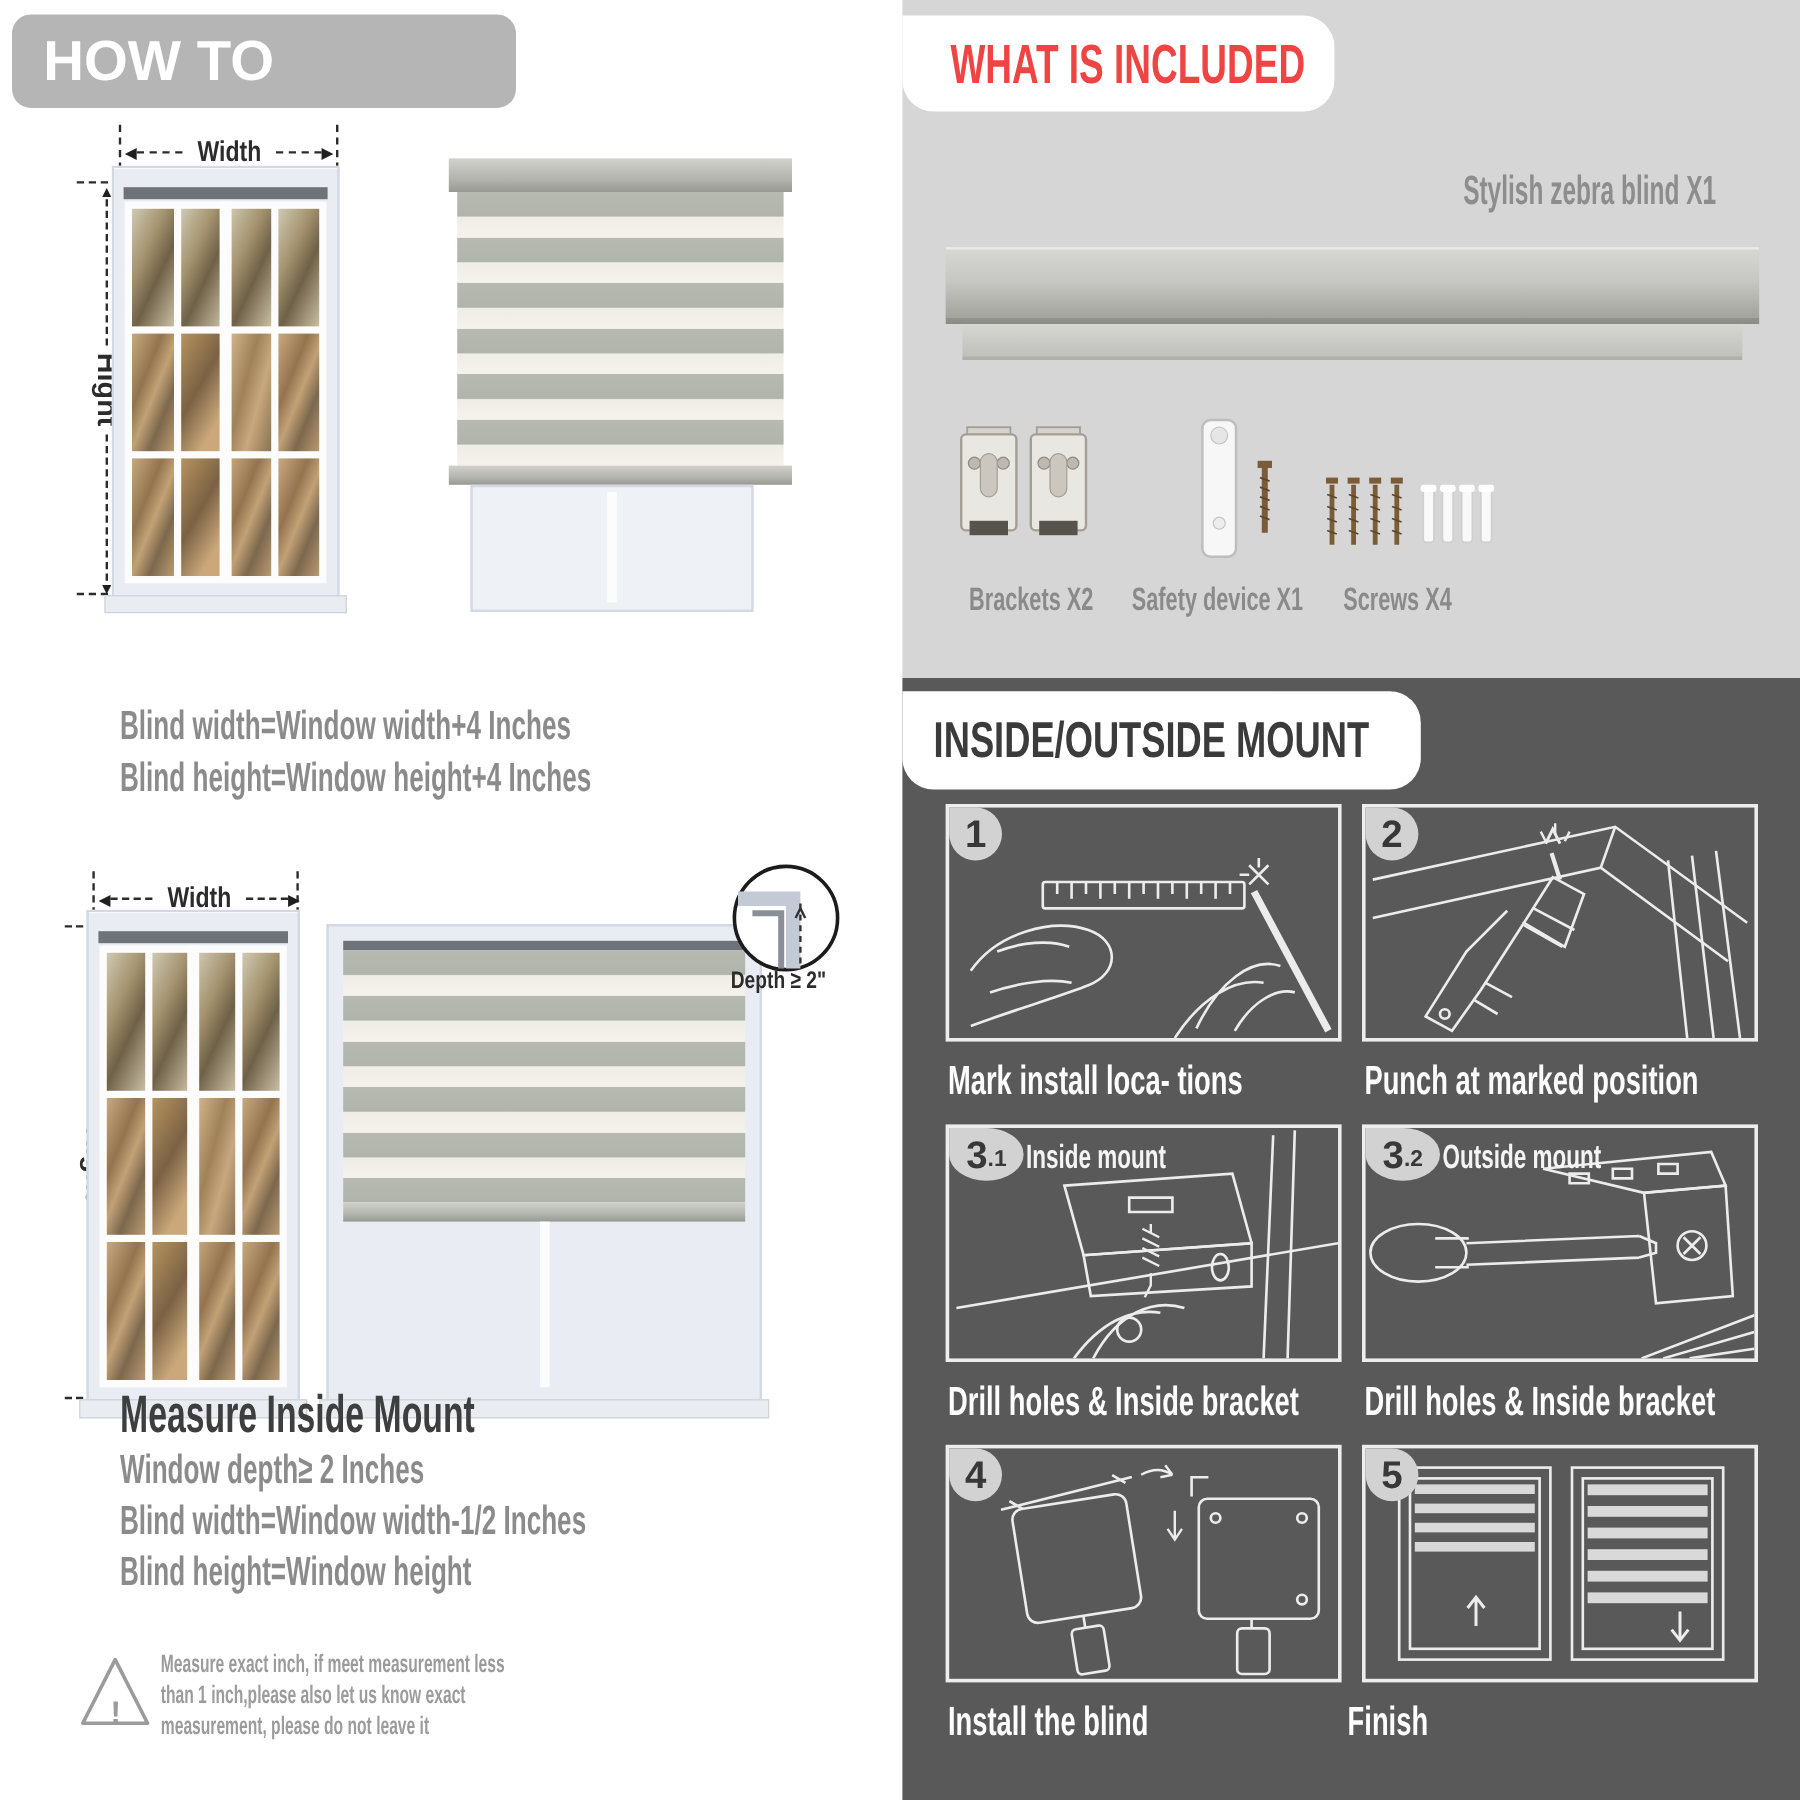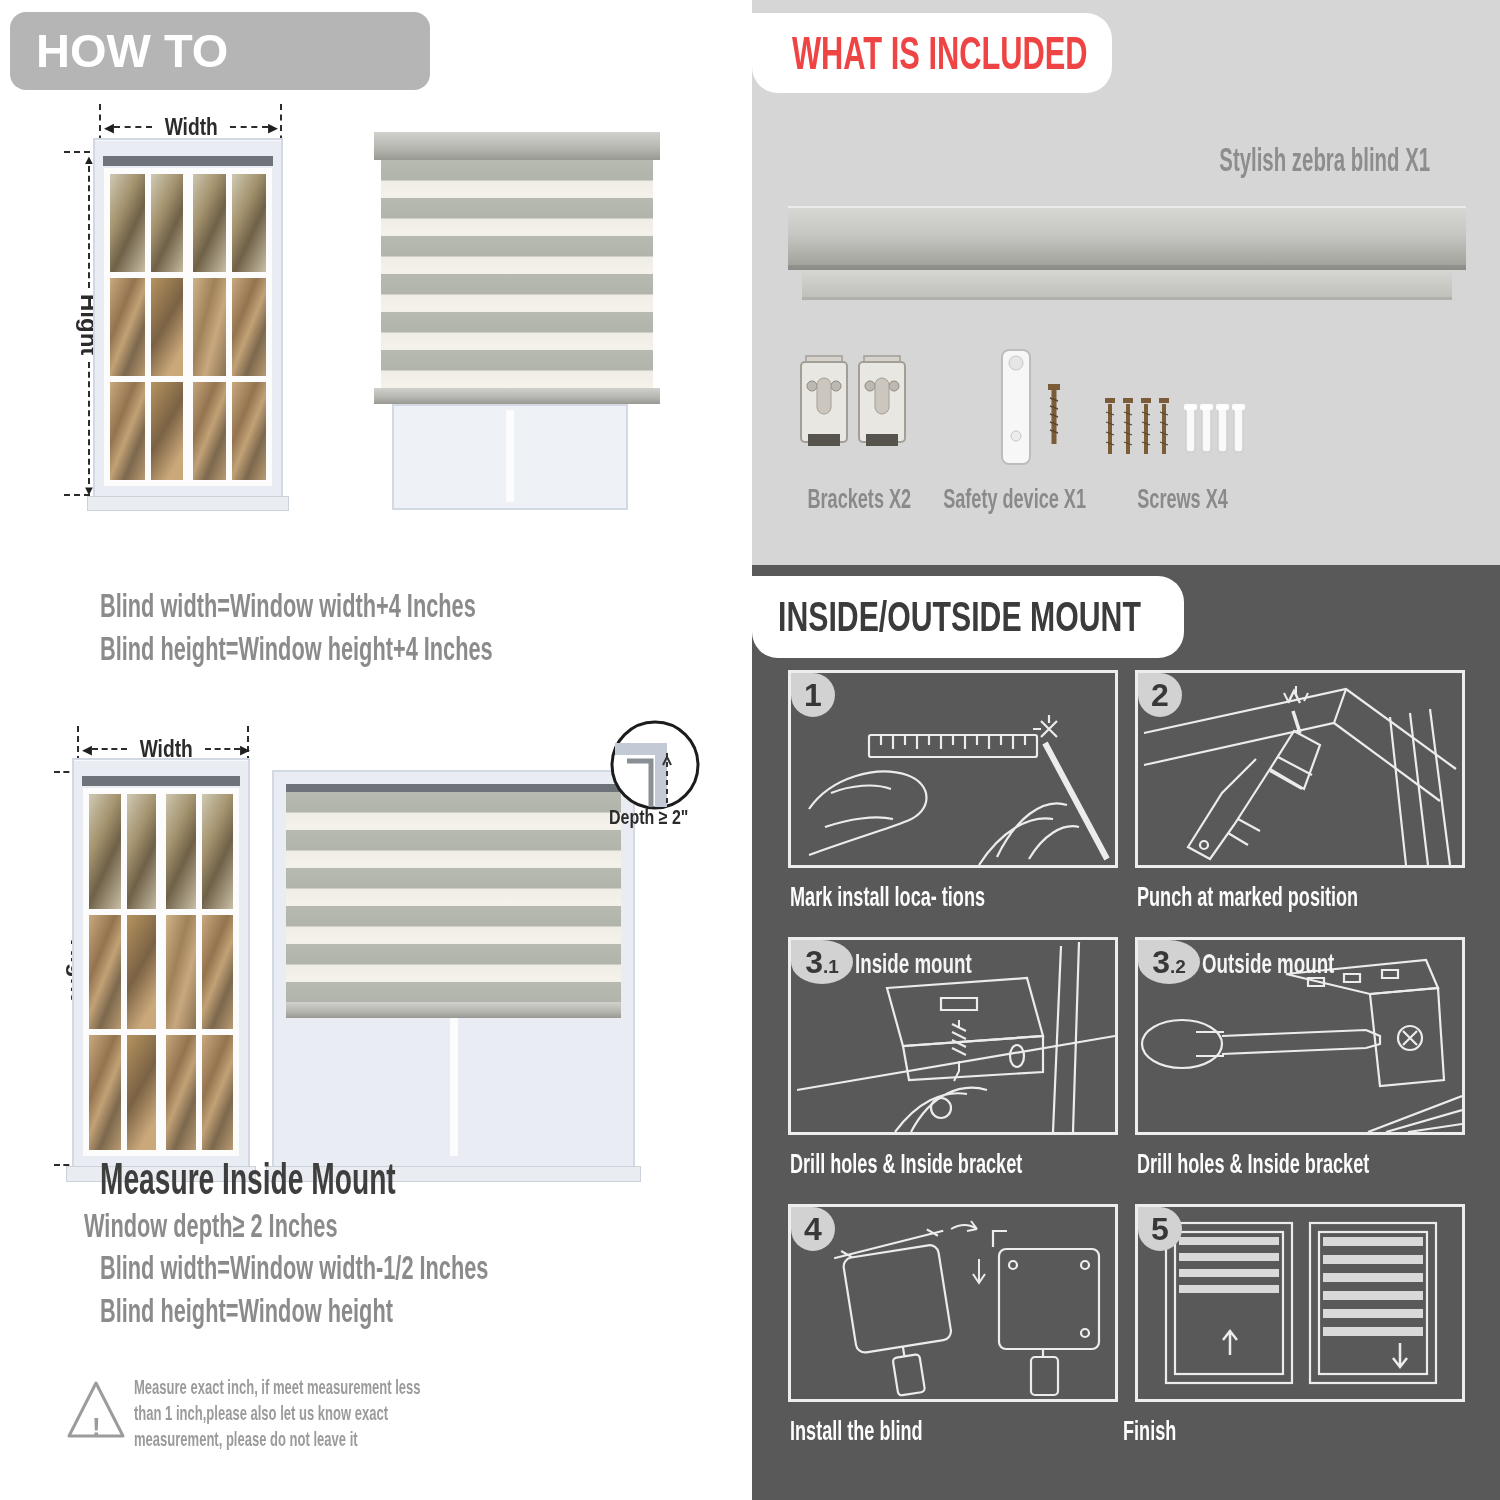--- a/index.html
+++ b/index.html
@@ -54,21 +54,21 @@
              color:#3b3b3b;font-weight:bold;font-size:42px;line-height:82px;padding-left:26px;box-sizing:border-box;}
   .item-label{font-size:27px;font-weight:bold;color:#8a8a8a;text-align:center;}
   .blind-label{left:752px;top:140px;width:748px;text-align:right;font-size:34px;font-weight:bold;color:#8d8d8d;}
   #bigrail{left:788px;top:206px;width:678px;height:64px;
            background:linear-gradient(180deg,#d8d8d5 0%,#c6c6c2 45%,#9d9d97 100%);
            box-shadow:inset 0 -5px 0 rgba(0,0,0,.10), inset 0 2px 0 rgba(255,255,255,.5);}
   #valance{left:802px;top:270px;width:650px;height:30px;
            background:linear-gradient(180deg,#d6d6d2 0%,#bebeb9 100%);box-shadow:inset 0 -3px 0 rgba(0,0,0,.08);}
   
   .step-img{position:absolute;width:330px;height:198px;border:3px solid #ededed;box-sizing:border-box;background:#595959;}
-  .step-cap{position:absolute;width:345px;font-size:27px;font-weight:bold;color:#fdfdfd;}
+  .step-cap{position:absolute;width:345px;font-size:34px;font-weight:bold;color:#fdfdfd;}
   .badge{position:absolute;left:0;top:0;height:44px;background:#d2d2d2;border-radius:0 50% 50% 50%;
          display:flex;align-items:center;justify-content:center;color:#383838;font-weight:bold;}
   .badge.one{width:44px;font-size:32px;}
   .badge.wide{width:62px;font-size:32px;}
   .badge .sub{font-size:19px;align-self:flex-end;margin-bottom:6px;}
   .step-title{position:absolute;left:64px;top:8px;font-size:28px;font-weight:bold;color:#f4f4f4;}
   svg{display:block;}
 </style>
 </head>
 <body>
@@ -205,21 +205,21 @@
       <path d="M58,38 l-4,8 M58,38 l4,8" stroke="#333" stroke-width="2" fill="none"></path>
     </svg>
   </div>
   <div class="abs" style="left:574px;top:806px;width:150px;text-align:center;font-size:20px;font-weight:bold;color:#2b2b2b;">
     <span class="cnd80 cndc">Depth ≥ 2"</span>
   </div>
 
   <div class="abs h-title" style="left:100px;top:1154px;">
     <span class="cnd64">Measure Inside Mount</span>
   </div>
-  <div class="abs h-line" style="left:84px;top:1206px;text-align:center;">
+  <div class="abs h-line" style="left:100px;top:1206px;text-align:center;">
     <span class="cnd64">Window depth≥ 2 Inches</span>
   </div>
   <div class="abs h-line" style="left:100px;top:1248px;">
     <span class="cnd64">Blind width=Window width-1/2 Inches</span>
   </div>
   <div class="abs h-line" style="left:100px;top:1291px;">
     <span class="cnd64">Blind height=Window height</span>
   </div>
 
   <div class="abs" style="left:66px;top:1378px;">
@@ -310,21 +310,21 @@
       </g>
     </svg>
   </div>
 
   <div class="abs item-label" style="left:772px;top:484px;width:175px;">
     <span class="cnd67 cndc">Brackets X2</span>
   </div>
   <div class="abs item-label" style="left:905px;top:484px;width:220px;">
     <span class="cnd67 cndc">Safety device X1</span>
   </div>
-  <div class="abs item-label" style="left:1080px;top:484px;width:170px;text-align:right;">
+  <div class="abs item-label" style="left:1080px;top:484px;width:170px;">
     <span class="cnd67 cndc">Screws X4</span>
   </div>
 
   <div class="abs hdr-mount">
     <span class="cnd72">INSIDE/OUTSIDE MOUNT</span>
   </div>
 
   <div class="step-img" style="left:788px;top:670px;">
     <svg width="324" height="192" viewBox="0 0 324 192" stroke="#ececec" stroke-width="2.2" fill="none">
       <rect x="78" y="62" width="168" height="22" rx="2"></rect>

